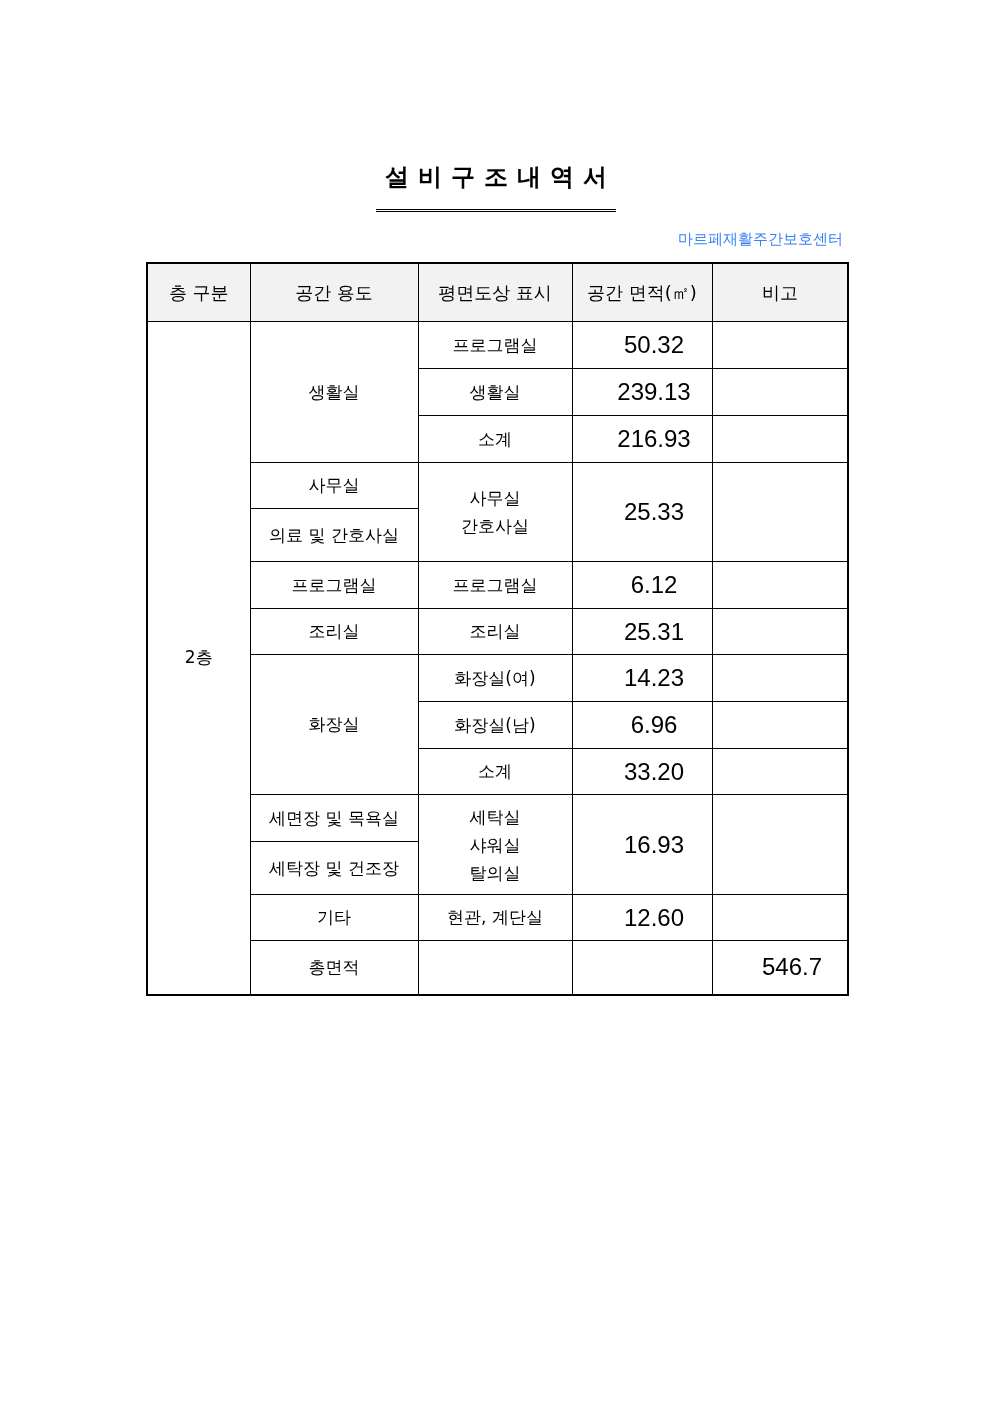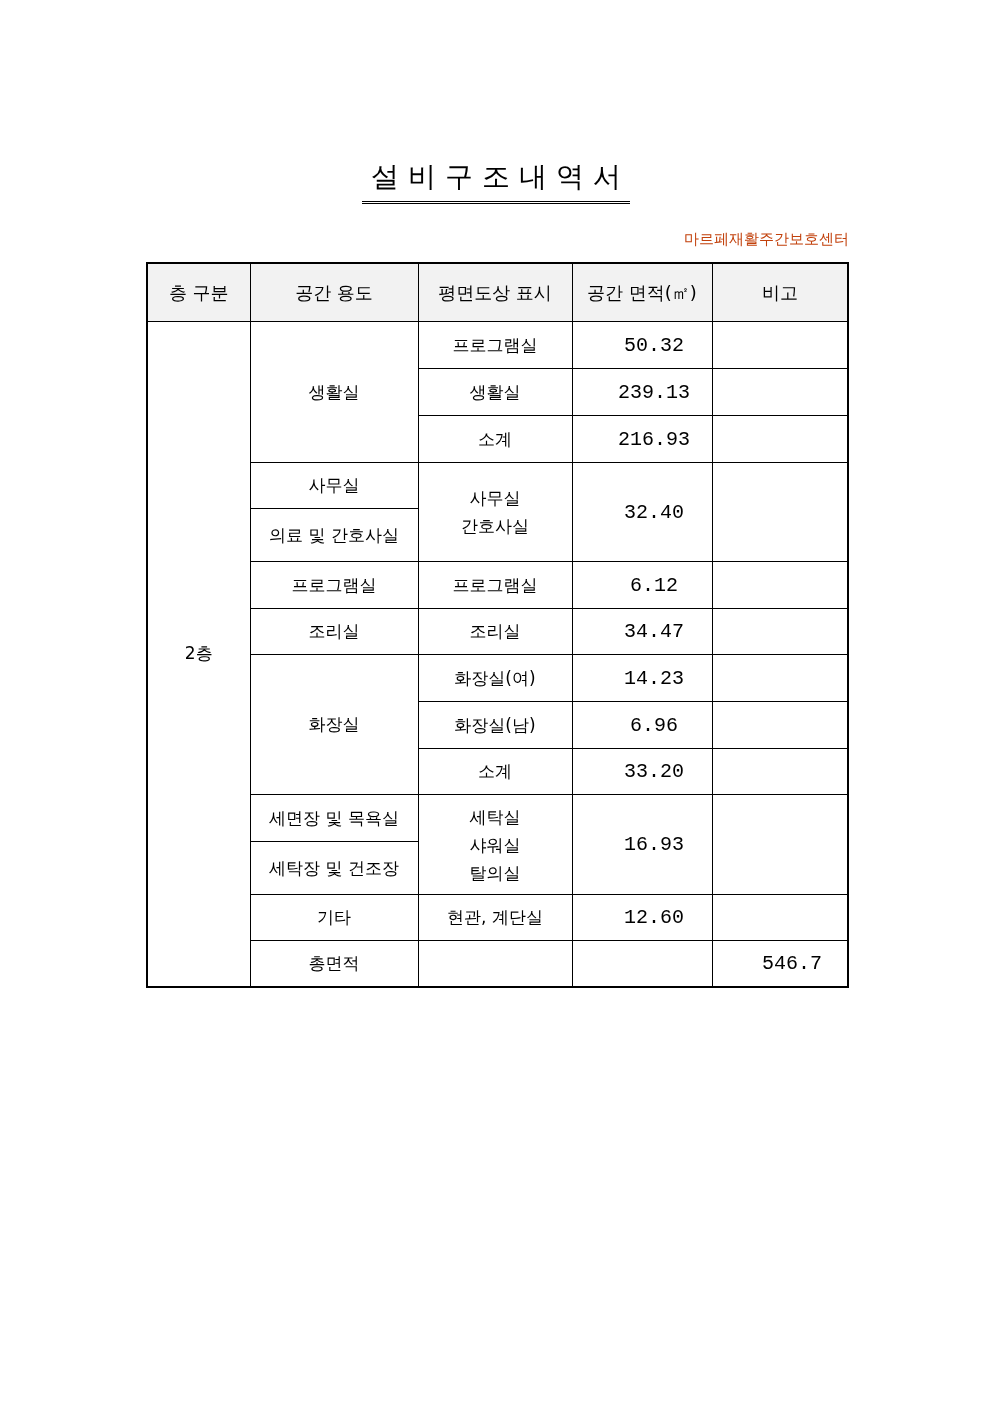--- a/index.html
+++ b/index.html
@@ -1,38 +1,39 @@
 <!DOCTYPE html>
 <html><head>
 <meta charset="utf-8">
 <style>
   html, body { margin: 0; padding: 0; background: #ffffff; }
   body { width: 992px; height: 1403px; position: relative; font-family: "DejaVu Serif", "Liberation Serif", serif; color: #000; }
   .title {
     position: absolute; left: 0; top: 158px; width: 992px; text-align: center;
   }
   .title span {
-    display: inline-block; font-size: 28px; letter-spacing: 9px; padding-left: 9px;
-    border-bottom: 3px double #000; line-height: 38px; padding-bottom: 5px;
+    display: inline-block; font-size: 24px; letter-spacing: 9px; padding-left: 9px;
+    border-bottom: 3px double #000; line-height: 38px; padding-bottom: 13px;
     font-family: "DejaVu Sans", sans-serif;
+    font-weight: bold;
   }
   .org {
-    position: absolute; right: 143px; top: 230px; font-size: 15px;
-    font-family: Liberation Serif, serif; color: #c2410c;
+    position: absolute; right: 149px; top: 230px; font-size: 15px;
+    font-family: Liberation Serif, serif; color: #3b82f6;
   }
   table.main {
     position: absolute; left: 146px; top: 262px; width: 701px;
     border-collapse: collapse; border: 2px solid #000; table-layout: fixed;
     font-family: "DejaVu Sans", sans-serif; font-size: 17px;
   }
   table.main td, table.main th {
     border: 1px solid #000; text-align: center; vertical-align: middle; padding: 0; font-weight: normal;
   }
   table.main th { background: #f2f2f2; height: 57px; font-size: 18px; }
-  .num { font-family: Liberation Mono, monospace; font-size: 20px; padding-left: 24px !important; }
+  .num { font-family: Liberation Sans, sans-serif; font-size: 24px; padding-left: 24px !important; }
   .multi div { line-height: 28px; }
 </style>
 </head>
 <body>
 
 <div class="title">
   <span>설비구조내역서</span>
 </div>
 <div class="org">마르페재활주간보호센터</div>
 
@@ -70,38 +71,38 @@
     <td class="num">216.93</td>
     <td></td>
   </tr>
 
   <tr style="height:46px">
     <td>사무실</td>
     <td rowspan="2" class="multi">
       <div>사무실</div>
       <div>간호사실</div>
     </td>
-    <td rowspan="2" class="num">32.40</td>
+    <td rowspan="2" class="num">25.33</td>
     <td rowspan="2"></td>
   </tr>
   <tr style="height:53px">
     <td>의료 및 간호사실</td>
   </tr>
 
   <tr style="height:47px">
     <td>프로그램실</td>
     <td>프로그램실</td>
     <td class="num">6.12</td>
     <td></td>
   </tr>
 
   <tr style="height:46px">
     <td>조리실</td>
     <td>조리실</td>
-    <td class="num">34.47</td>
+    <td class="num">25.31</td>
     <td></td>
   </tr>
 
   <tr style="height:47px">
     <td rowspan="3">화장실</td>
     <td>화장실(여)</td>
     <td class="num">14.23</td>
     <td></td>
   </tr>
   <tr style="height:47px">
@@ -129,21 +130,21 @@
     <td>세탁장 및 건조장</td>
   </tr>
 
   <tr style="height:46px">
     <td>기타</td>
     <td>현관, 계단실</td>
     <td class="num">12.60</td>
     <td></td>
   </tr>
 
-  <tr style="height:46px">
+  <tr style="height:54px">
     <td>총면적</td>
     <td></td>
     <td></td>
     <td class="num">546.7</td>
     <td></td>
   </tr>
 </tbody>
   </table>
 
 </body></html>

